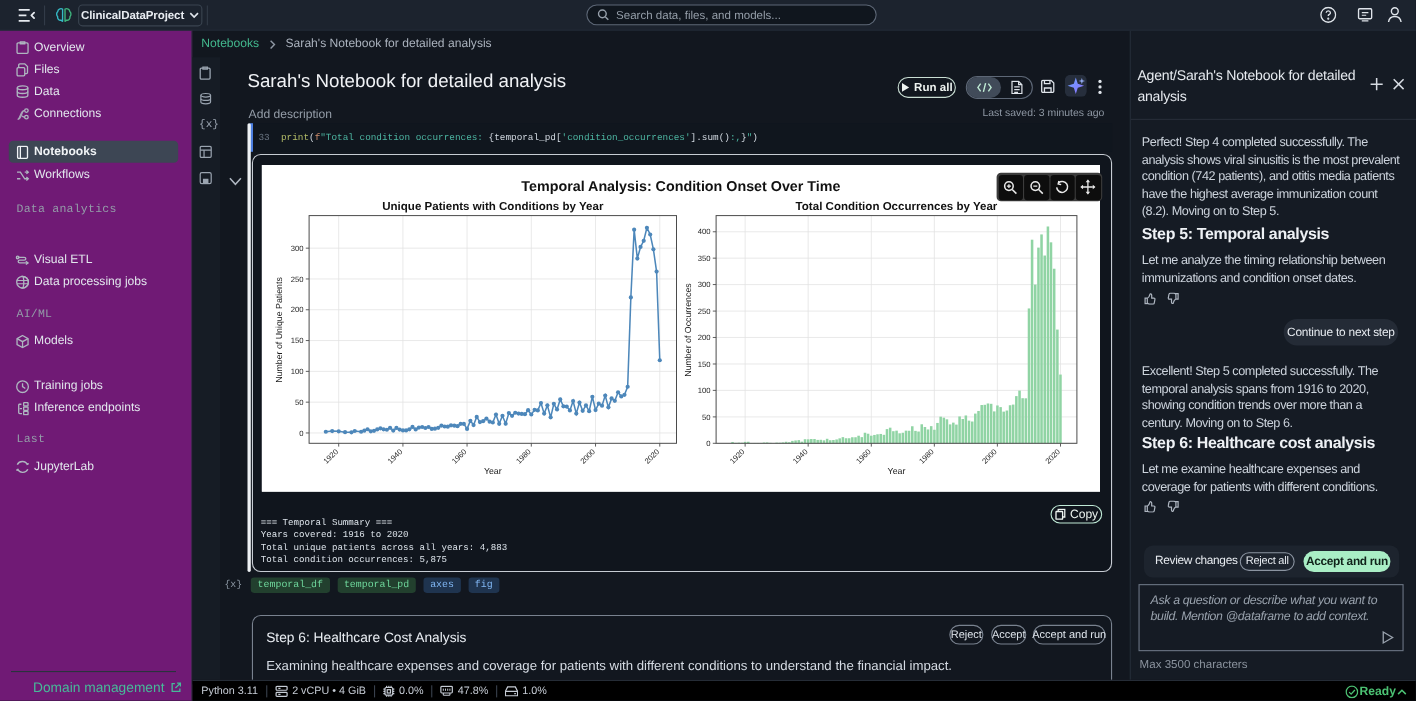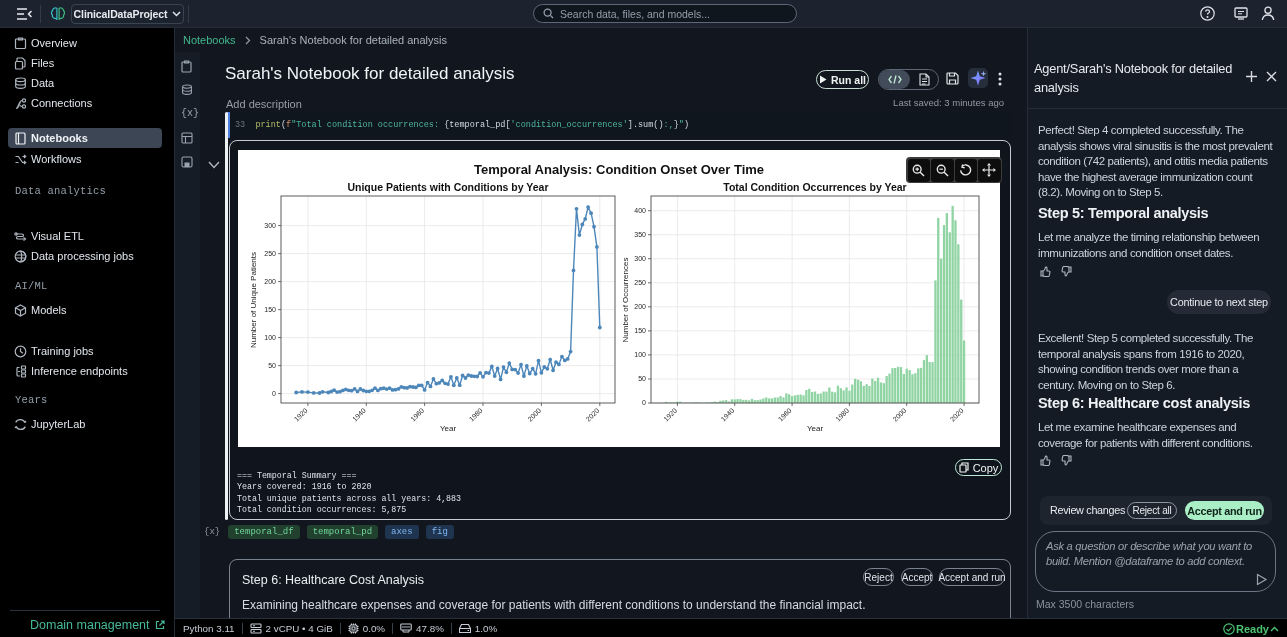--- a/index.html
+++ b/index.html
@@ -4,21 +4,21 @@
 *{margin:0;padding:0;box-sizing:border-box}
 html,body{width:1287px;height:637px;overflow:hidden;background:#12171f;font-family:"Liberation Sans",sans-serif}
 .abs{position:absolute}
 svg{display:block}
 
 #topbar{position:absolute;left:0;top:0;width:1287px;height:28px;background:#1c232e;border-bottom:1px solid #252d39}
 #topbar .vsep{position:absolute;top:5px;width:1px;height:18px;background:#323b48}
 #projbox{position:absolute;left:71px;top:4px;width:113px;height:20px;border:1px solid #3a4450;border-radius:4px;color:#e8ecf1;font-size:10.5px;font-weight:700;letter-spacing:-0.1px;display:flex;align-items:center;justify-content:center;gap:5px;white-space:nowrap}
 #search{position:absolute;left:533px;top:4px;width:264px;height:19px;border:1px solid #5d6776;border-radius:10px;background:#10161e;color:#959ea9;font-size:10.5px;display:flex;align-items:center;padding-left:9px;gap:6px}
 
-#sidebar{position:absolute;left:0;top:28px;width:175px;height:609px;background:#000000;border-right:1px solid #252d39}
+#sidebar{position:absolute;left:0;top:28px;width:175px;height:609px;background:#701a75;border-right:1px solid #252d39}
 .nav{position:absolute;left:0;width:175px;height:20px;display:flex;align-items:center;gap:4px;padding-left:14px;color:#e2e7ed;font-size:11px}
 .nav svg{flex:0 0 auto}
 .navsel{position:absolute;left:8px;width:154px;height:20px;background:#3d4654;border-radius:4px}
 .nhead{position:absolute;left:15px;color:#949ea9;font-size:10.5px;font-family:"Liberation Mono",monospace;letter-spacing:0.2px}
 
 #main{position:absolute;left:175px;top:28px;width:852px;height:594px;background:#12171f}
 #crumbs{position:absolute;left:8px;top:6px;font-size:11px;color:#aab2bd;display:flex;gap:9px;align-items:center}
 #crumbs .lnk{color:#43b88e}
 #ntitle{position:absolute;left:50px;top:36px;font-size:17px;font-weight:400;color:#f1f3f6}
 #ndesc{position:absolute;left:51px;top:70px;font-size:11px;color:#959ea9}
@@ -55,21 +55,21 @@
 #ahead{position:absolute;left:6px;top:31px;width:212px;font-size:12.8px;letter-spacing:-0.2px;line-height:19px;color:#e6eaef}
 #adiv{position:absolute;left:0;top:80px;width:260px;height:1px;background:#272e39}
 .ap{position:absolute;left:10px;width:236px;font-size:11.5px;letter-spacing:-0.4px;line-height:15.5px;color:#ccd3dc}
 .ah{position:absolute;left:10px;font-size:14.5px;letter-spacing:-0.3px;font-weight:700;color:#eef1f5;white-space:nowrap}
 .thumbs{position:absolute;left:12px;display:flex;gap:10px;color:#aeb6c1}
 #chip{position:absolute;left:139px;top:262px;width:104px;height:24px;background:#242b36;border-radius:12px;color:#e7ebf0;font-size:10.8px;letter-spacing:-0.2px;display:flex;align-items:center;justify-content:center;white-space:nowrap}
 #reviewbar{position:absolute;left:12px;top:468px;width:232px;height:29px;background:#1d242e;border-radius:8px}
 #reviewbar .rt{position:absolute;left:10px;top:8px;font-size:10.8px;letter-spacing:-0.3px;color:#e7ebf0;white-space:nowrap}
 #rejall{position:absolute;left:87px;top:6px;width:50px;height:17px;border:1px solid #8b94a1;border-radius:9px;color:#e7ebf0;font-size:10px;letter-spacing:-0.2px;display:flex;align-items:center;justify-content:center;white-space:nowrap}
 #accrun{position:absolute;left:145px;top:5px;width:79px;height:19px;background:#a9eec5;border-radius:10px;color:#10231a;font-size:10.8px;letter-spacing:-0.3px;font-weight:700;display:flex;align-items:center;justify-content:center;white-space:nowrap}
-#askbox{position:absolute;left:7px;top:503px;width:241px;height:61px;border:1px solid #6b7584;border-radius:20px}
+#askbox{position:absolute;left:7px;top:503px;width:241px;height:61px;border:1px solid #6b7584;border-radius:0}
 #askbox .ph{position:absolute;left:10px;top:7px;width:222px;font-size:11.2px;letter-spacing:-0.3px;line-height:14.5px;font-style:italic;color:#99a2ad}
 #askbox .send{position:absolute;right:7px;bottom:5px;color:#9aa3ae}
 #maxchars{position:absolute;left:8px;top:570px;font-size:10.5px;color:#8b939e}
 
 #statusbar{position:absolute;left:175px;top:618px;width:1112px;height:19px;background:#000000;border-top:1px solid #2a313c;display:flex;align-items:center;color:#c6ccd5;font-size:9.8px}
 #statusbar .grp{display:flex;align-items:center;gap:4px}
 #statusbar .ssep{width:1px;height:11px;background:#39414d;margin:0 7px}
 #ready{position:absolute;right:8px;top:0;height:19px;display:flex;align-items:center;gap:1px;color:#4cc273;font-size:11px;font-weight:700}
 #dommgmt{position:absolute;left:30px;top:590px;color:#47b999;font-size:12.5px;display:flex;gap:5px;align-items:center}
 #sbdiv{position:absolute;left:10px;top:582px;width:150px;height:1px;background:#2a323d}
@@ -156,21 +156,21 @@
   <div class="nav" style="top:313px"><svg width="13" height="13" viewBox="0 0 13 13" fill="none" stroke="#aeb6c0" stroke-width="1.2">
         <circle cx="6.5" cy="6.5" r="5.3"></circle>
         <path d="M6.5 3.3V6.5l2.5 1.7"></path>
       </svg>Training jobs</div>
   <div class="nav" style="top:333px"><svg width="13" height="13" viewBox="0 0 13 13" fill="none" stroke="#aeb6c0" stroke-width="1.2">
         <path d="M3 2.5h2.5M3 2.5V10a1 1 0 0 0 1 1h2M6 6.5H4"></path>
         <rect x="7.5" y="1" width="4" height="3" rx="0.5"></rect>
         <rect x="7.5" y="5" width="4" height="3" rx="0.5"></rect>
         <rect x="7.5" y="9" width="4" height="3" rx="0.5"></rect>
       </svg>Inference endpoints</div>
-  <div class="nhead" style="top:366px">Years</div>
+  <div class="nhead" style="top:366px">Last</div>
   <div class="nav" style="top:386px"><svg width="13" height="13" viewBox="0 0 13 13" fill="none" stroke="#aeb6c0" stroke-width="1.3">
         <path d="M11.3 8.6A5.1 5.1 0 0 1 2 8.2M1.7 4.4A5.1 5.1 0 0 1 11 4.8"></path>
         <circle cx="1.6" cy="9.3" r="0.9" fill="#aeb6c0" stroke="none"></circle>
         <circle cx="11.4" cy="3.7" r="0.9" fill="#aeb6c0" stroke="none"></circle>
       </svg>JupyterLab</div>
   <div id="sbdiv"></div>
   <div id="dommgmt">Domain management <svg width="10" height="10" viewBox="0 0 10 10" fill="none" stroke="#47b999" stroke-width="1.2">
         <path d="M4 1.5H1.5v7h7V6M6 1h3v3M9 1 4.5 5.5"></path>
       </svg></div>
 </div>

